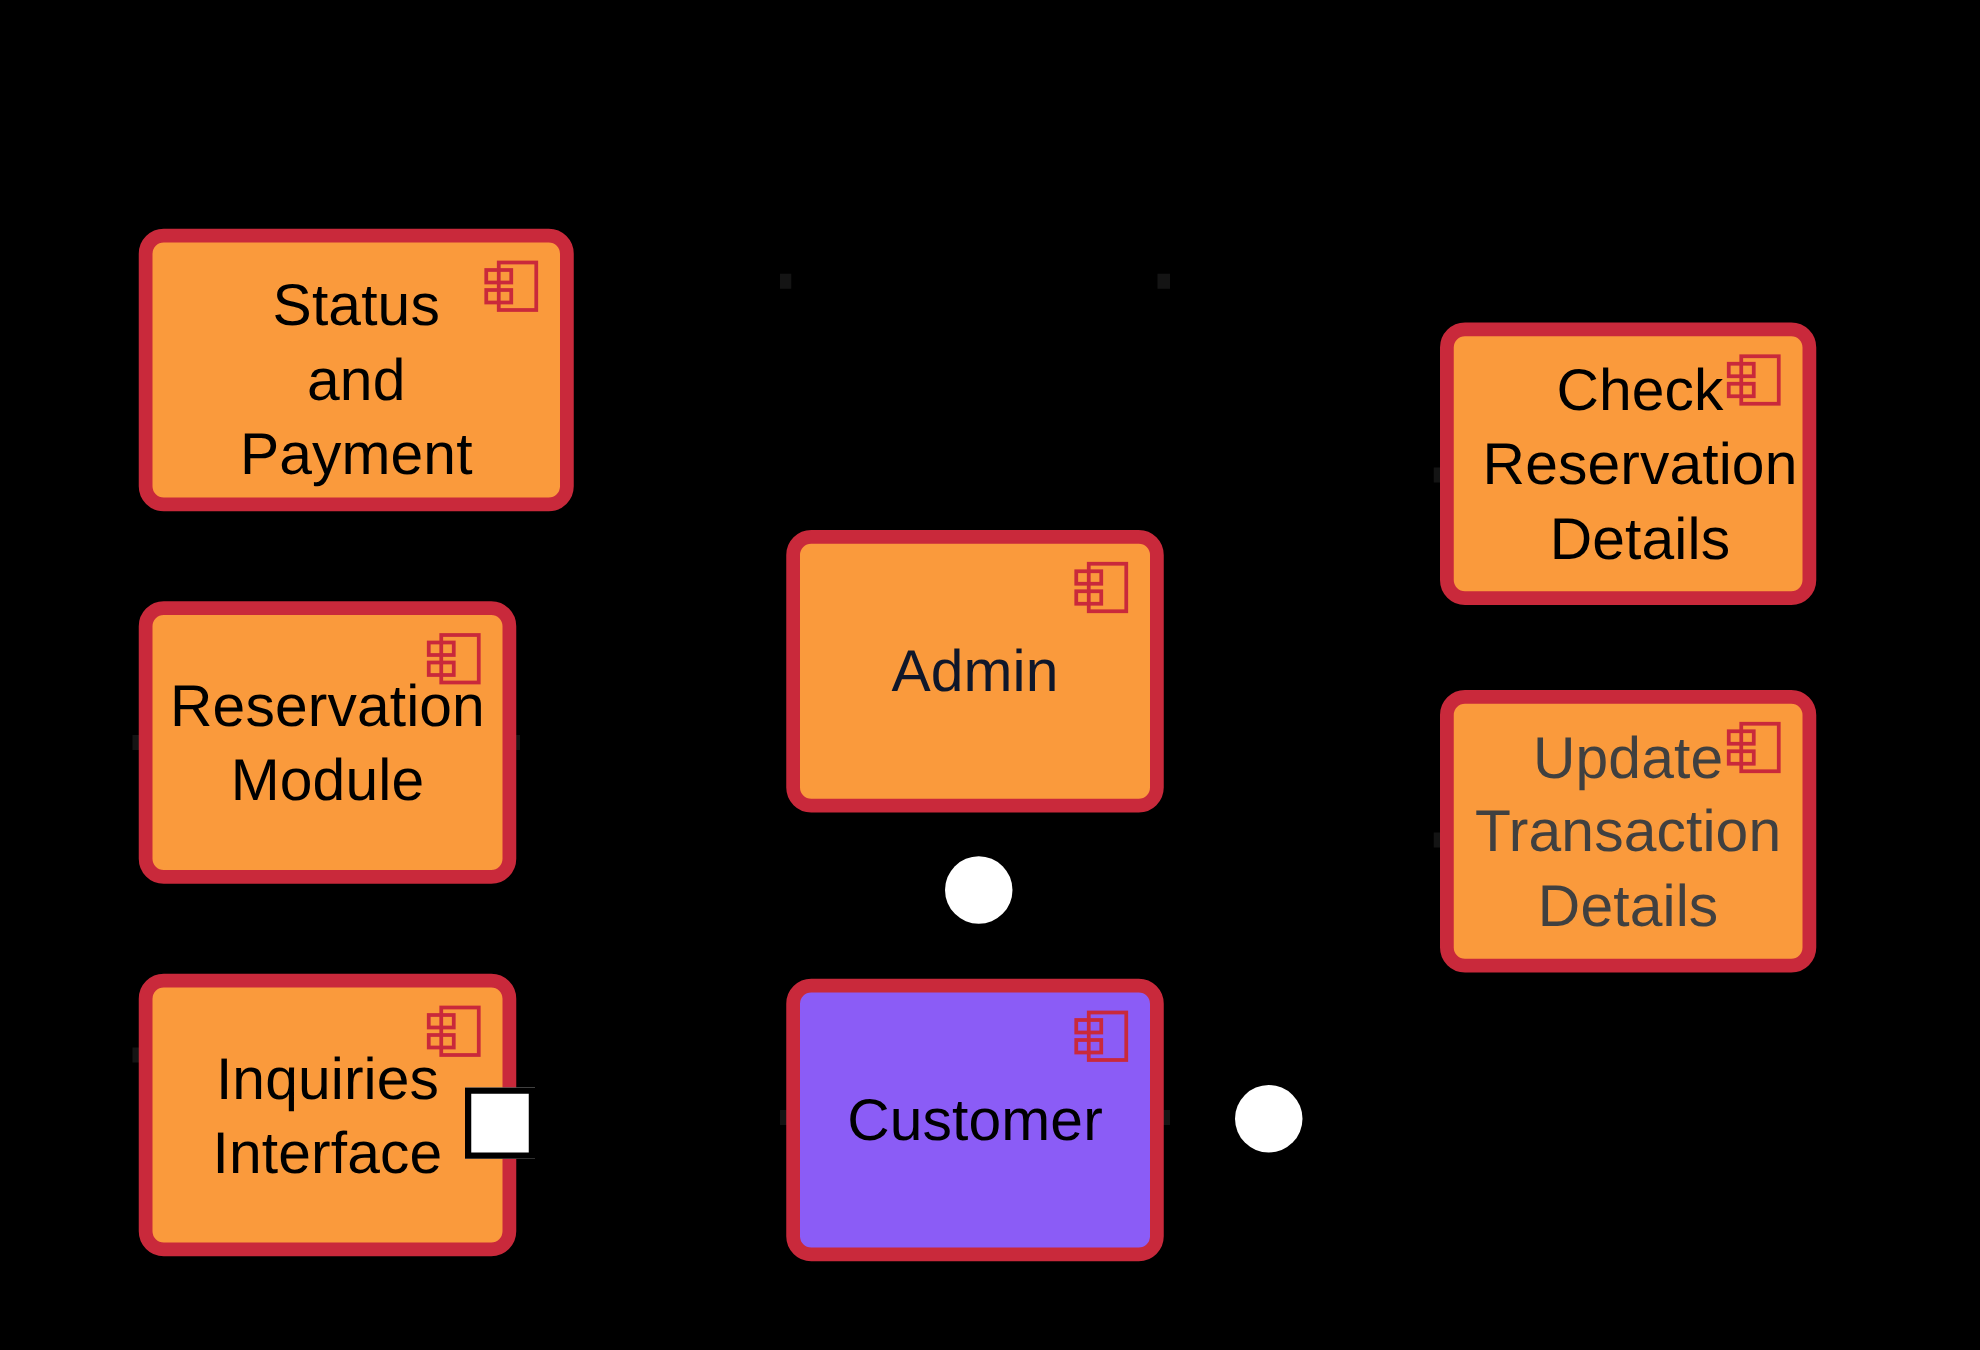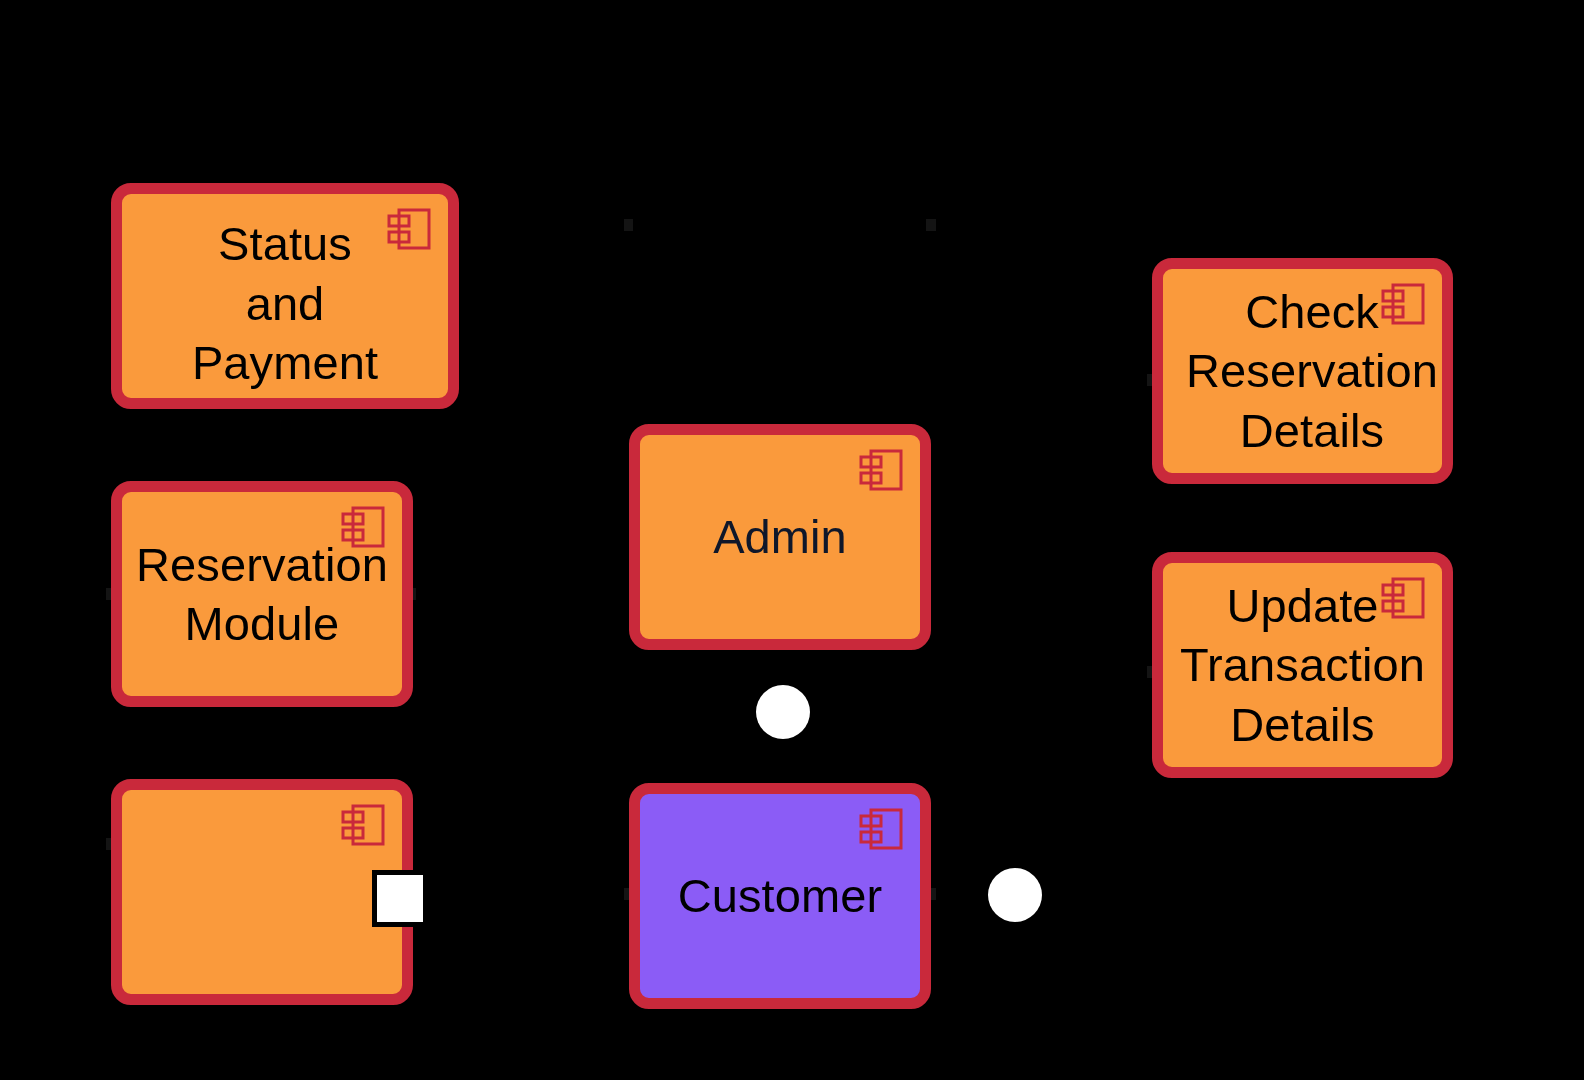--- a/index.html
+++ b/index.html
@@ -100,20 +100,22 @@
     <div class="component" style="left: 111px; top: 481px; width: 302px; height: 226px; background: rgb(250, 154, 60); border-color: rgb(201, 41, 59);">
       <div class="component-label" style="color: rgb(0, 0, 0);">Reservation
 Module</div>
       <svg class="comp-icon" viewBox="0 0 46 44">
         <rect x="13" y="3" width="30" height="38" fill="none" stroke="#C9293B" stroke-width="3"></rect>
         <rect x="3" y="9" width="20" height="10" fill="none" stroke="#C9293B" stroke-width="3"></rect>
         <rect x="3" y="25" width="20" height="10" fill="none" stroke="#C9293B" stroke-width="3"></rect>
       </svg>
     </div>
     <div class="component" style="left: 111px; top: 779px; width: 302px; height: 226px; background: rgb(250, 154, 60); border-color: rgb(201, 41, 59);">
+      <div class="component-label" style="color: rgb(0, 0, 0);">Inquiries
+Interface</div>
       <svg class="comp-icon" viewBox="0 0 46 44">
         <rect x="13" y="3" width="30" height="38" fill="none" stroke="#C9293B" stroke-width="3"></rect>
         <rect x="3" y="9" width="20" height="10" fill="none" stroke="#C9293B" stroke-width="3"></rect>
         <rect x="3" y="25" width="20" height="10" fill="none" stroke="#C9293B" stroke-width="3"></rect>
       </svg>
     </div>
     <div class="component" style="left: 629px; top: 424px; width: 302px; height: 226px; background: rgb(250, 154, 60); border-color: rgb(201, 41, 59);">
       <div class="component-label" style="color: #0f172a;">Admin</div>
       <svg class="comp-icon" viewBox="0 0 46 44">
         <rect x="13" y="3" width="30" height="38" fill="none" stroke="#C9293B" stroke-width="3"></rect>
@@ -133,21 +135,21 @@
       <div class="component-label" style="color: rgb(0, 0, 0);">Check
 Reservation
 Details</div>
       <svg class="comp-icon" viewBox="0 0 46 44">
         <rect x="13" y="3" width="30" height="38" fill="none" stroke="#C9293B" stroke-width="3"></rect>
         <rect x="3" y="9" width="20" height="10" fill="none" stroke="#C9293B" stroke-width="3"></rect>
         <rect x="3" y="25" width="20" height="10" fill="none" stroke="#C9293B" stroke-width="3"></rect>
       </svg>
     </div>
     <div class="component" style="left: 1152px; top: 552px; width: 301px; height: 226px; background: rgb(250, 154, 60); border-color: rgb(201, 41, 59);">
-      <div class="component-label" style="color: #000000;">Update
+      <div class="component-label" style="color: #404040;">Update
 Transaction
 Details</div>
       <svg class="comp-icon" viewBox="0 0 46 44">
         <rect x="13" y="3" width="30" height="38" fill="none" stroke="#C9293B" stroke-width="3"></rect>
         <rect x="3" y="9" width="20" height="10" fill="none" stroke="#C9293B" stroke-width="3"></rect>
         <rect x="3" y="25" width="20" height="10" fill="none" stroke="#C9293B" stroke-width="3"></rect>
       </svg>
     </div>
     <div class="iface-ball" style="left: 756px; top: 685px; width: 54px; height: 54px; background: rgb(255, 255, 255);"></div>
     <div class="iface-ball" style="left: 988px; top: 868px; width: 54px; height: 54px; background: rgb(255, 255, 255);"></div>

